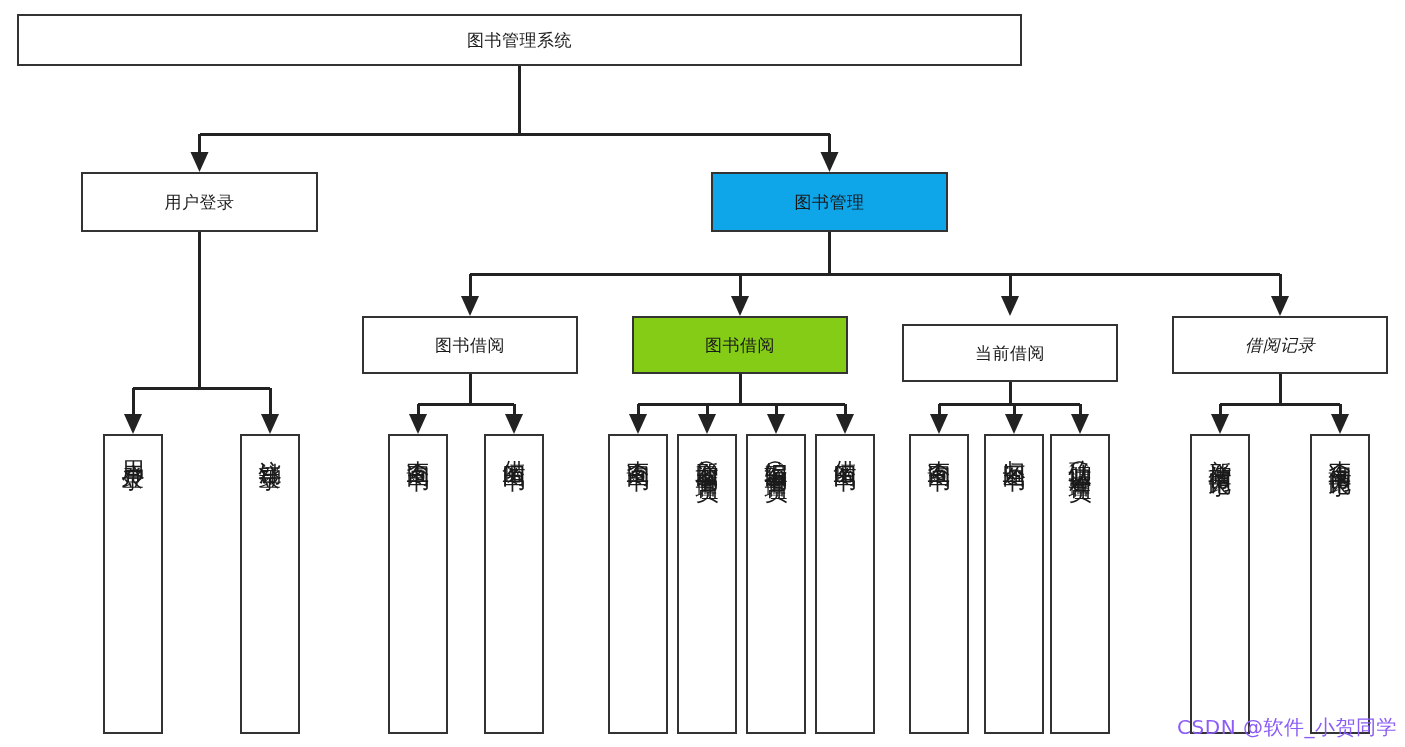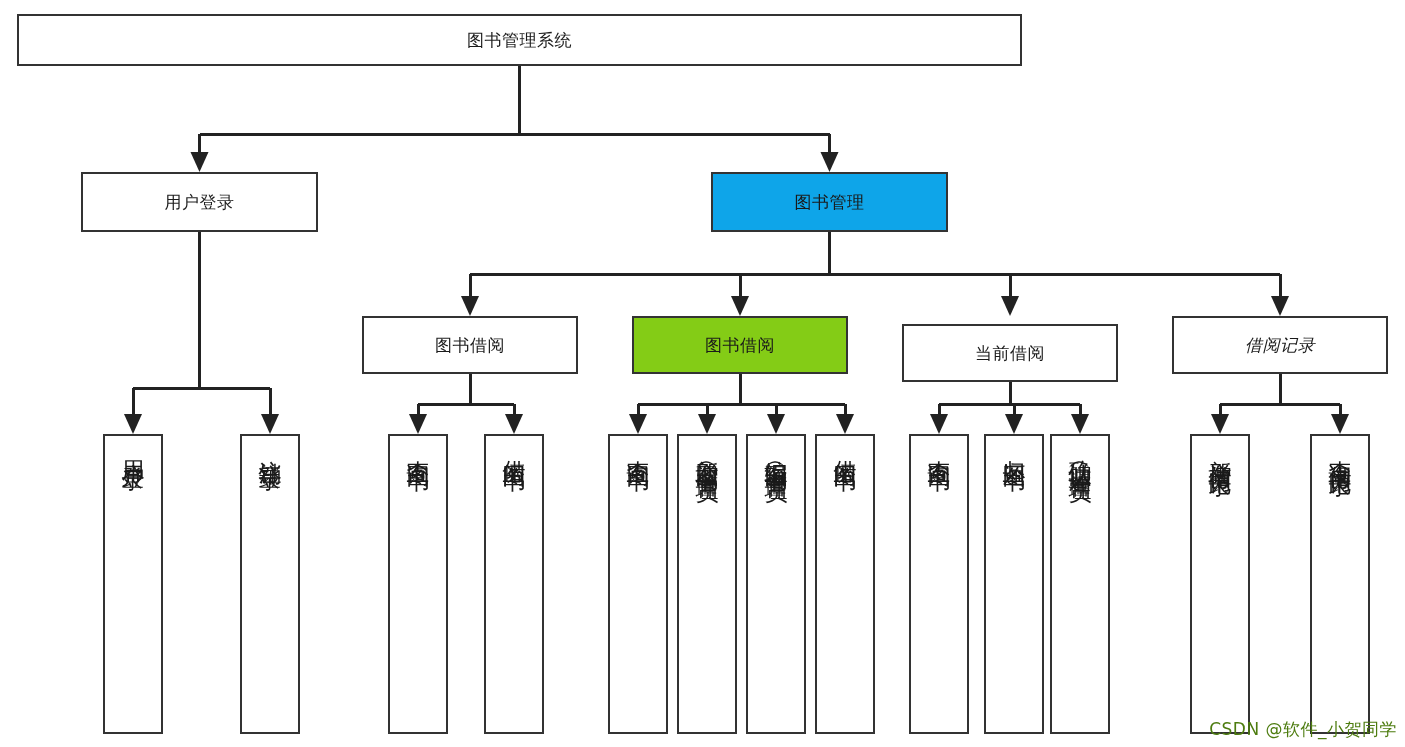--- a/index.html
+++ b/index.html
@@ -52,22 +52,22 @@
     writing-mode: vertical-rl;
     text-orientation: upright;
     font-size: 23px;
     letter-spacing: 3px;
     line-height: 1.0;
   }
   #watermark {
     position: absolute;
     right: 8px;
     bottom: 6px;
-    font-size: 17px;
-    color: #4d7c0f;
+    font-size: 20px;
+    color: #8b5cf6;
     letter-spacing: 0.5px;
     white-space: nowrap;
   }
 </style>
 </head>
 <body>
 
 <div id="diagram-root">
   <svg id="edge-layer" viewBox="0 0 1405 747" xmlns="http://www.w3.org/2000/svg">
       <line x1="519.5" y1="66" x2="519.5" y2="134" stroke="#222222" stroke-width="3" shape-rendering="crispEdges"></line>

